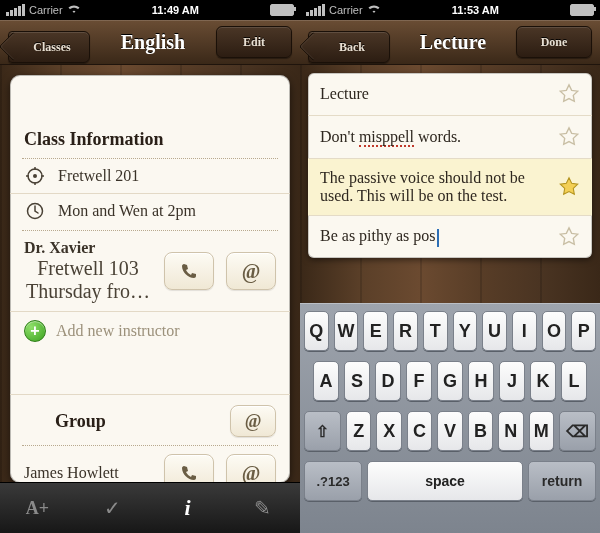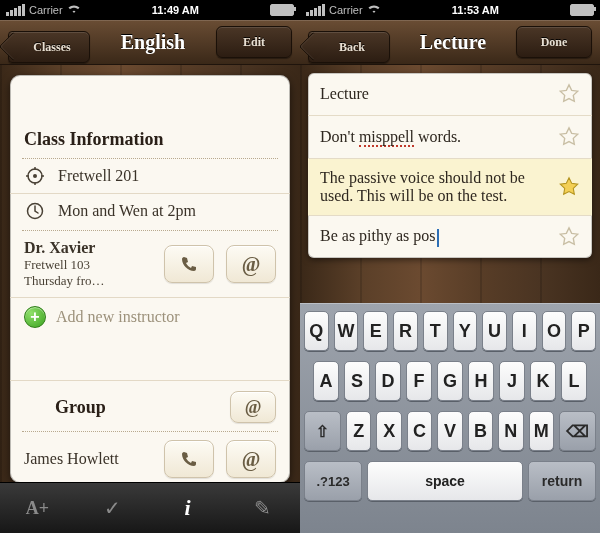--- a/index.html
+++ b/index.html
@@ -38,21 +38,21 @@
     box-shadow:inset 1px -1px 0 rgba(255,255,255,.08);}
   .nav-btn.back span{position:relative;z-index:1;}
   
   .panel{margin:10px 10px 0 10px;background:#fbf8f1;border-radius:10px;
     box-shadow:inset 0 0 0 1px rgba(0,0,0,.25),0 3px 8px rgba(0,0,0,.6);overflow:hidden;}
   .section-head{padding:10px 14px 6px 14px;font:bold 18px Georgia,serif;color:#2a2018;margin-top:44px;}
   .dotline{border:none;border-top:1px dotted #b8a98e;margin:2px 12px 0 12px;}
   .row{display:flex;align-items:center;padding:8px 14px;gap:12px;color:#3a3228;font:16px Georgia,serif;}
   .row.divided{border-top:1px solid #e3d9c6;}
   .row .grow{flex:1;min-width:0;}
-  .row small{display:block;font-size:13px;color:#4a4236;}
+  .row small{display:block;font-size:20px;color:#4a4236;text-align:center;}
   .icon-slot{width:22px;display:flex;justify-content:center;}
   .pill{width:48px;height:36px;border-radius:8px;border:1px solid #cfc3ab;
     background:linear-gradient(#fdfbf4,#f0e8d5);display:flex;align-items:center;justify-content:center;
     box-shadow:inset 0 1px 0 #fff,0 1px 1px rgba(0,0,0,.1);}
   .pill-sm{width:44px;height:30px;font:bold 12px Helvetica,Arial,sans-serif;color:#6a5d44;}
   .addline{display:flex;align-items:center;gap:10px;padding:8px 14px;color:#9c917b;font:16px Georgia,serif;
     border-top:1px solid #e3d9c6;}
   .plus{width:20px;height:20px;border-radius:50%;background:radial-gradient(circle at 30% 30%,#8fe06a,#3aa11e);
     border:1px solid #2e7f17;display:flex;align-items:center;justify-content:center;color:#fff;
     font:bold 16px Arial;box-shadow:inset 0 1px 1px rgba(255,255,255,.5);}

